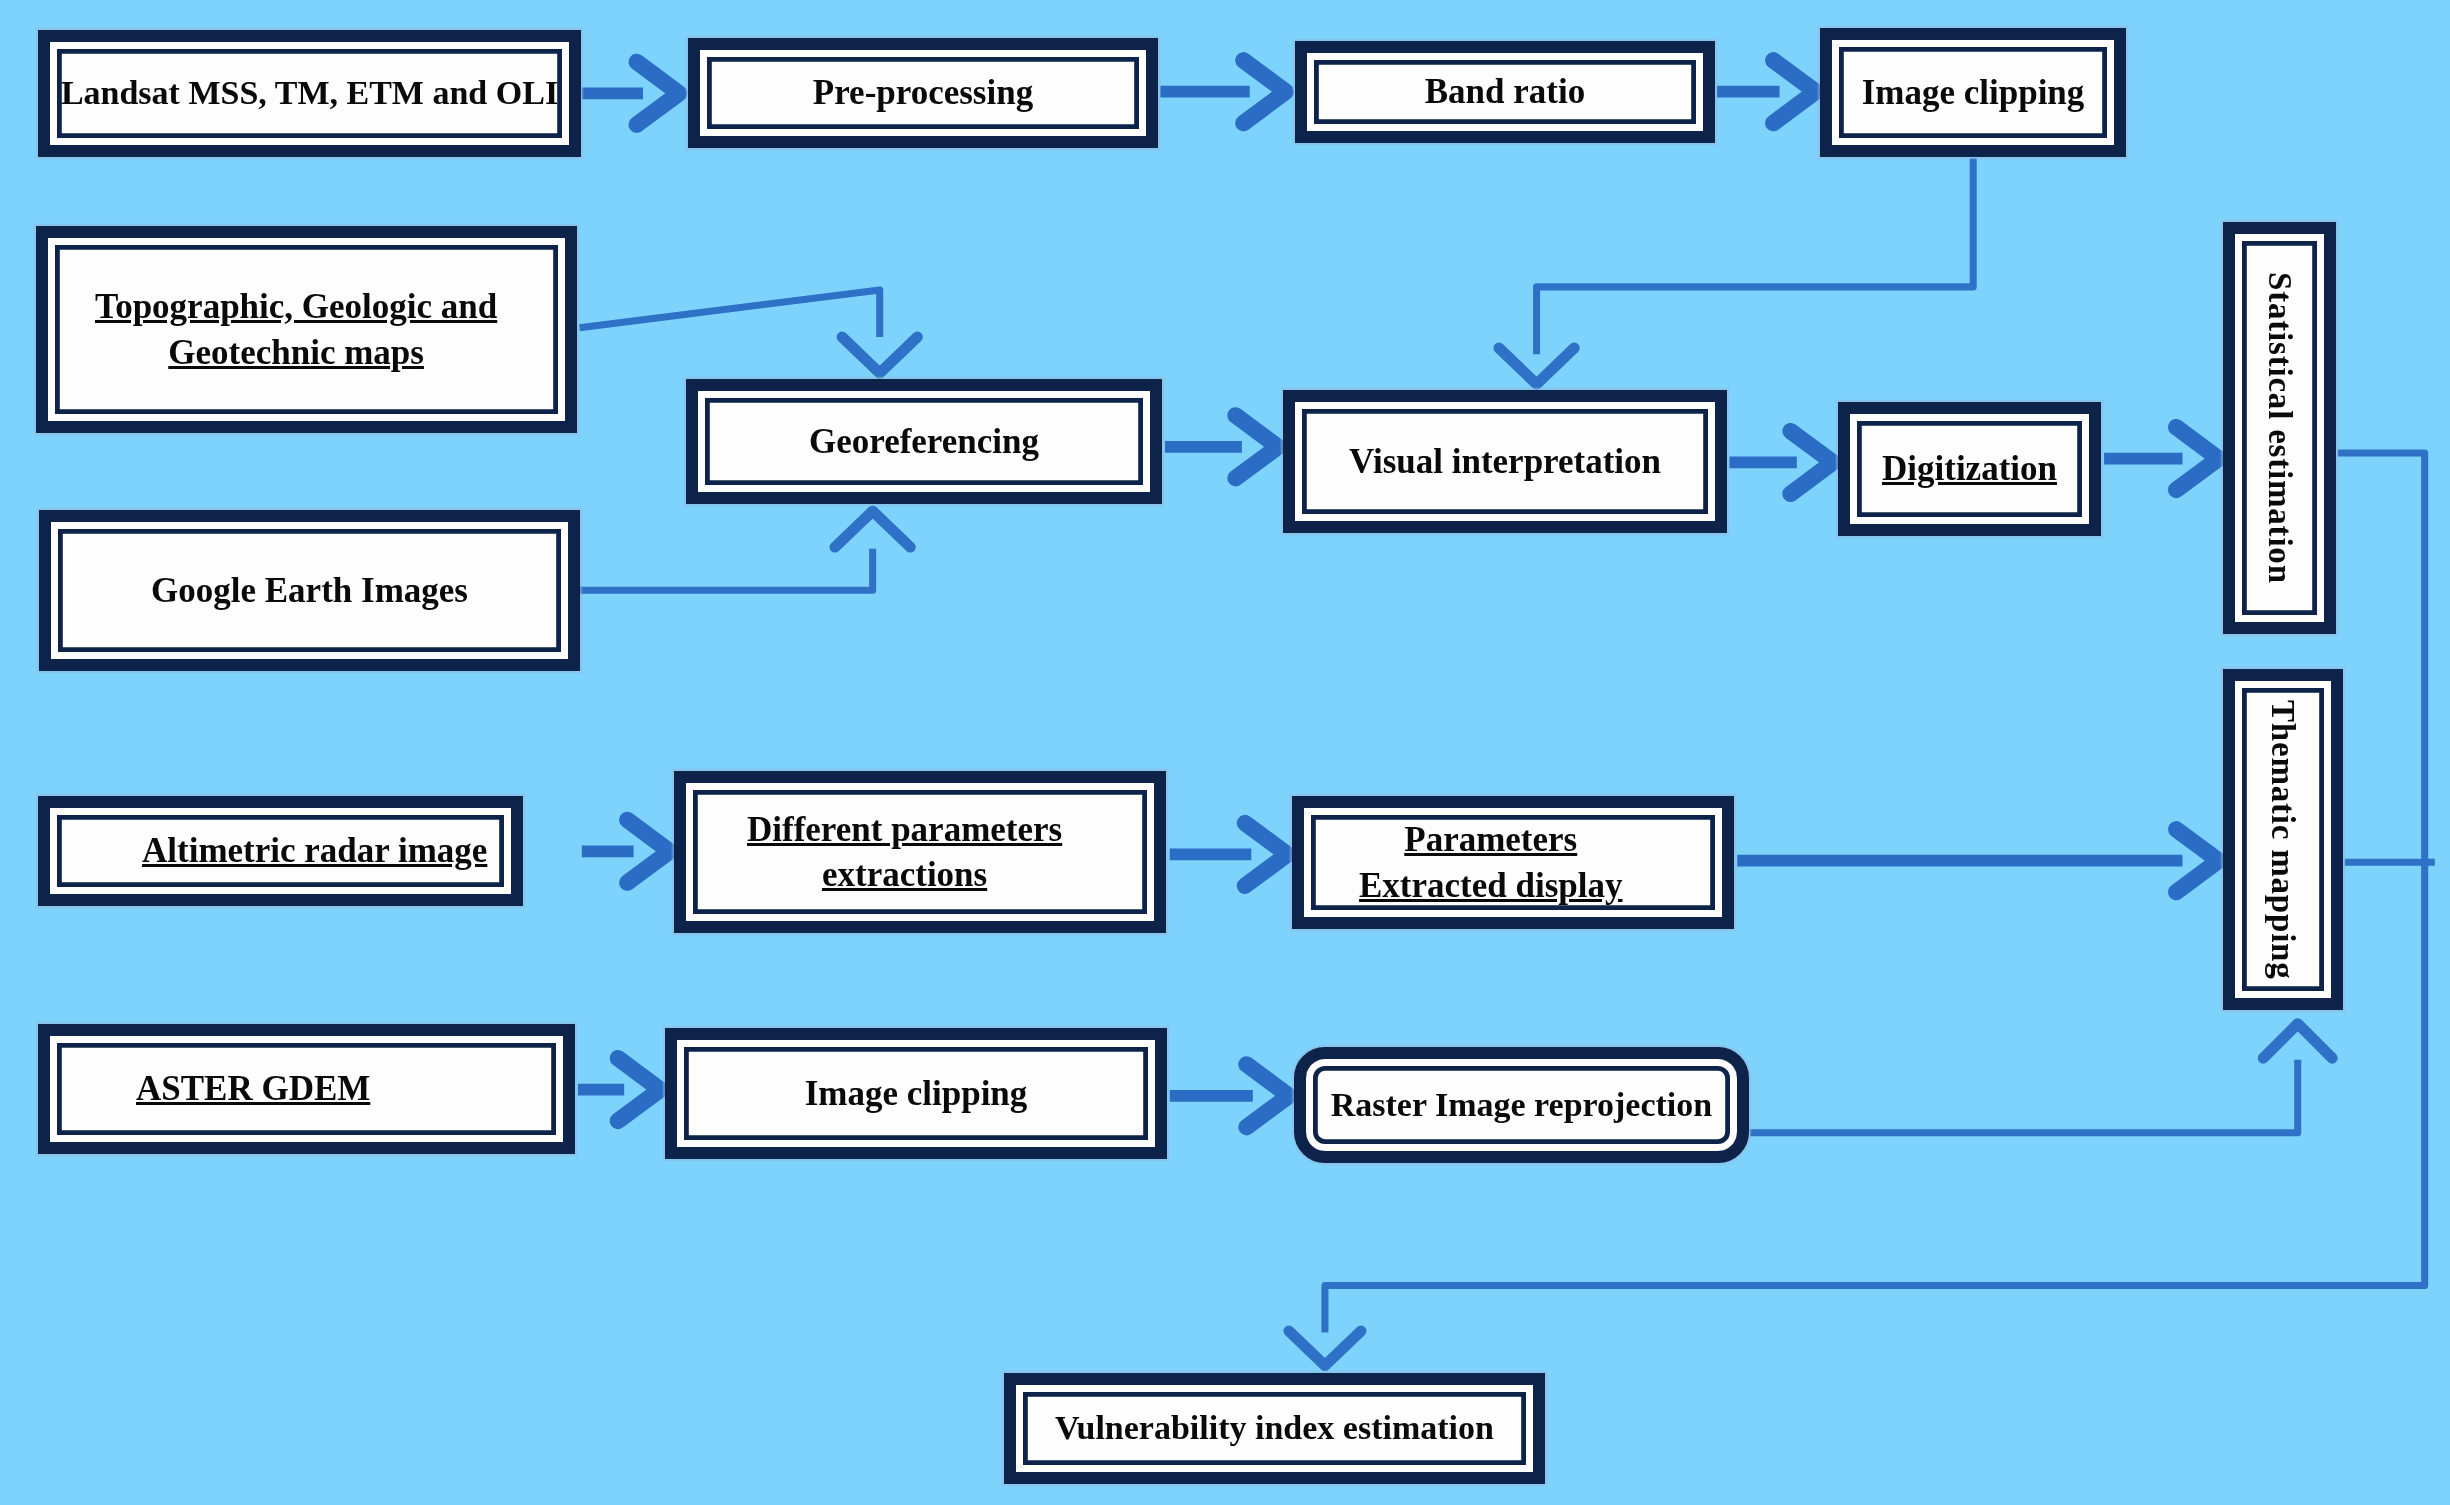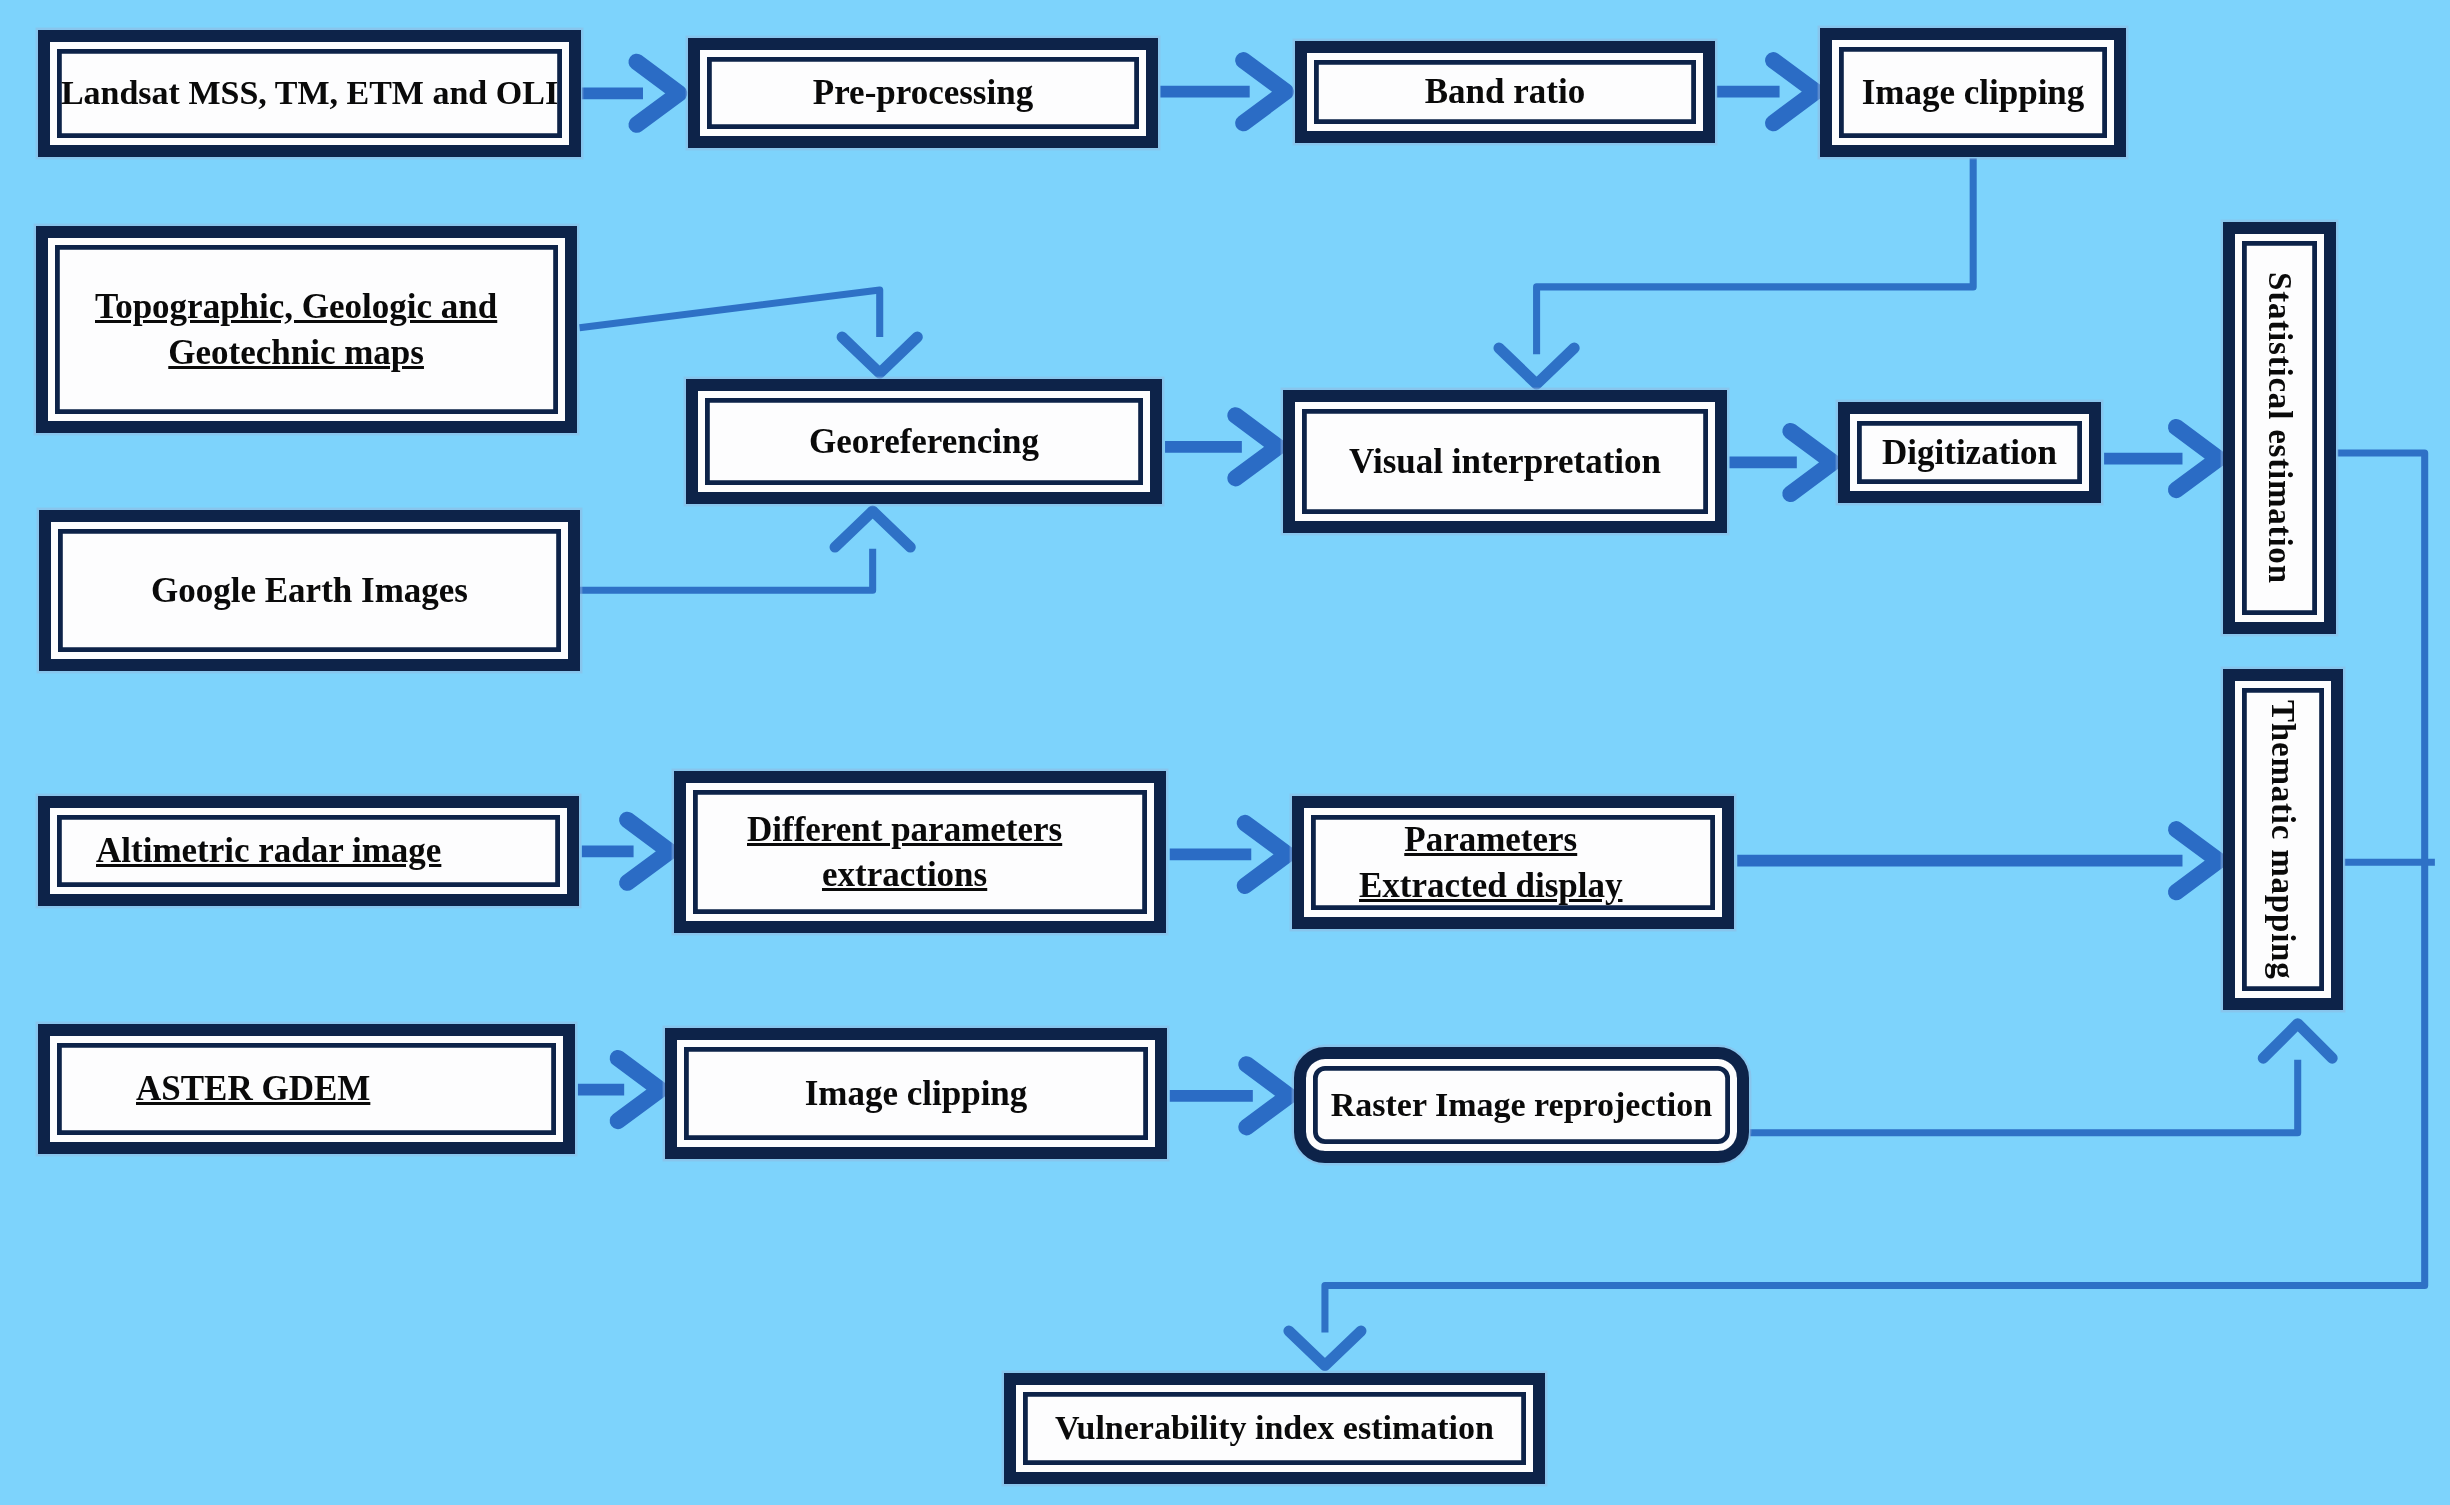--- a/index.html
+++ b/index.html
@@ -135,28 +135,28 @@
   </div>
   <div class="node" style="left:39px;top:510px;width:541px;height:161px;">
     <span class="label">Google Earth Images</span>
   </div>
   <div class="node" style="left:686px;top:379px;width:476px;height:125px;">
     <span class="label">Georeferencing</span>
   </div>
   <div class="node" style="left:1283px;top:390px;width:444px;height:143px;">
     <span class="label">Visual interpretation</span>
   </div>
-  <div class="node" style="left:1838px;top:402px;width:263px;height:101px;">
+  <div class="node" style="left:1838px;top:402px;width:263px;height:134px;text-decoration:underline;">
     <span class="label">Digitization</span>
   </div>
   <div class="node vertical" style="left:2223px;top:222px;width:113px;height:412px;">
     <span class="label">Statistical estimation</span>
   </div>
 
-  <div class="node align-left" style="left:38px;top:796px;width:541px;height:110px;padding-left:46px;">
+  <div class="node align-left" style="left:38px;top:796px;width:485px;height:110px;padding-left:92px;">
     <span class="label">Altimetric radar image</span>
   </div>
   <div class="node align-left" style="left:674px;top:771px;width:492px;height:162px;padding-left:61px;">
     <span class="label">Different parameters
 extractions</span>
   </div>
   <div class="node align-left" style="left:1292px;top:796px;width:442px;height:133px;padding-left:55px;">
     <span class="label">Parameters
 Extracted display</span>
   </div>

